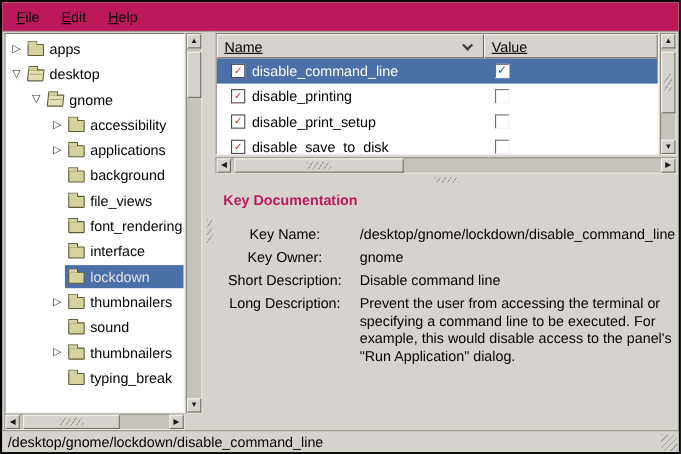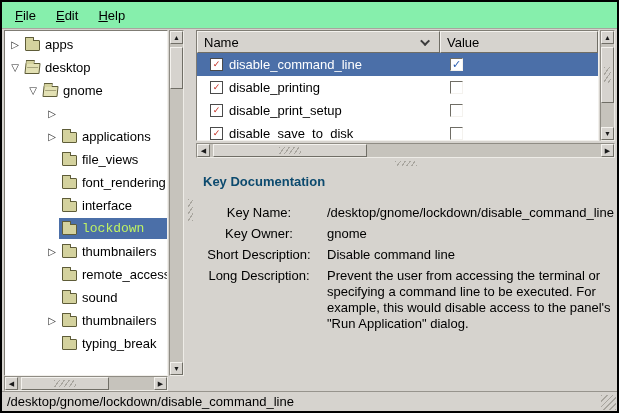--- a/index.html
+++ b/index.html
@@ -3,21 +3,21 @@
 <meta charset="utf-8">
 <style>
   * { margin:0; padding:0; box-sizing:border-box; }
   html,body { background:#555; }
   body { font-family:"Liberation Sans","DejaVu Sans",sans-serif; font-size:13px; color:#000; }
 
   .window { width:619px; height:413px; border:2px solid #000; background:#d6d3ce; position:relative; overflow:hidden; }
   .win-inner { position:relative; width:615px; height:409px; }
 
   
-  .menubar { position:absolute; left:0; top:0; width:615px; height:27px; background:#86efac;
+  .menubar { position:absolute; left:0; top:0; width:615px; height:27px; background:#be185d;
              border-bottom:1px solid #a8a59e; display:flex; align-items:center; padding-left:3px; }
   .menu-item { display:inline-block; padding:3px 10px; cursor:default; }
   .menu-item::first-letter { text-decoration:underline; }
 
   
   .viewport { position:absolute; background:#fff; border:1px solid #7f7c74; border-bottom-color:#f2f0ec; border-right-color:#f2f0ec; overflow:hidden; }
 
   
   .sb { position:absolute; background:#c6c3bc; border:1px solid #8f8c84; border-bottom-color:#eeece7; border-right-color:#eeece7; }
   .sb-btn { position:absolute; width:13px; height:13px; background:#d6d3ce;
@@ -29,55 +29,55 @@
   .grip-v { position:absolute; top:50%; left:2px; right:2px; height:22px; transform:translateY(-50%);
             background:repeating-linear-gradient(125deg,#a8a59e 0 1px,transparent 1px 4px); }
 
   
   .tree-viewport { left:2px; top:28px; width:164px; height:346px; padding-top:2px; }
   .trow { display:flex; align-items:center; height:23px; white-space:nowrap; }
   .exp { width:14px; flex:none; text-align:center; font-size:10px; color:#2b2b2b; }
   .lvl0 { padding-left:3px; } .lvl1 { padding-left:21px; } .lvl2 { padding-left:40px; }
   .sel-wrap { display:flex; align-items:center; gap:5px; height:21px; padding:0 3px; flex:1; min-width:0;text-align:right; }
   .trow.selected .sel-wrap { background:#4b6fa8; }
-  .trow.selected .tlabel { color:#bef264;font-family:Liberation Mono, monospace; }
+  .trow.selected .tlabel { color:#e5e5e5; }
 
   .folder { width:15px; height:11px; flex:none; background:#d4d29e; border:1px solid #5e5c38; border-radius:1px; position:relative; margin-top:2px; }
   .folder::before { content:""; position:absolute; top:-4px; left:-1px; width:7px; height:3px;
                     background:#d4d29e; border:1px solid #5e5c38; border-bottom:none; border-radius:1px 1px 0 0; }
   .folder.open { background:#e3e1b4; transform:skewX(-6deg); }
   .folder.open::after { content:""; position:absolute; left:1px; right:1px; top:3px; height:0; border-top:1px solid #5e5c38; opacity:.45; }
 
   
   .vsplit { position:absolute; left:184px; top:27px; width:9px; height:362px; background:#d6d3ce; }
   .hsplit { position:absolute; left:194px; top:156px; width:419px; height:10px; background:#d6d3ce; }
 
   
   .list-viewport { left:194px; top:28px; width:403px; height:111px; }
   .hdr { display:flex; height:22px; }
   .hdr-cell { background:#d6d3ce; border:1px solid #f4f2ee; border-right-color:#6f6d65; border-bottom-color:#6f6d65;
-              display:flex; align-items:center; padding:0 6px; font-size:13px; }
+              display:flex; align-items:center; padding:0 6px; font-size:13px;text-decoration:underline; }
   .hdr-name { width:243px; flex:none; justify-content:space-between; }
   .hdr-value { flex:1; }
   .chev { width:7px; height:7px; border-left:2px solid #3c3c3c; border-bottom:2px solid #3c3c3c;
           transform:rotate(-45deg) translateY(-2px); margin-right:3px; }
   .krow { display:flex; align-items:center; height:23px; }
   .krow.selected { background:#4b6fa8; color:#fff; }
   .kcell-name { width:243px; flex:none; display:flex; align-items:center; gap:6px; padding-left:13px; }
   .kcell-value { flex:1; padding-left:10px; }
   .keyicon { width:13px; height:13px; flex:none; background:#fff; border:1px solid #4a4a4a;
              display:flex; align-items:center; justify-content:center; font-size:9px; font-weight:bold; color:#c22a1e; line-height:1; }
   .checkbox { width:13px; height:13px; background:#fff; border:1px solid #6f6d65; border-bottom-color:#f4f2ee; border-right-color:#f4f2ee;
               display:flex; align-items:center; justify-content:center; font-size:11px; font-weight:bold; color:#2a5db0; line-height:1; }
   .checkbox .mark { visibility:hidden; }
   .checkbox.checked .mark { visibility:visible; }
 
   
   .docpane { position:absolute; left:194px; top:166px; width:419px; height:223px; overflow:hidden; }
-  .doc-title { font-weight:bold; padding:6px 0 0 7px; color:#0c4a6e; }
+  .doc-title { font-weight:bold; padding:6px 0 0 7px; color:#be185d; }
   .doc-grid { display:grid; grid-template-columns:126px 1fr; column-gap:5px; row-gap:5px; margin-top:16px; line-height:16px; }
   .doc-label { text-align:center; white-space:nowrap; }
   .doc-value { padding-right:6px; }
 
   
   .statusbar { position:absolute; left:0; top:389px; width:615px; height:20px; background:#d6d3ce;
                border-top:1px solid #97948d; display:flex; align-items:center; padding-left:5px; }
   .resize-grip { position:absolute; right:1px; bottom:1px; width:15px; height:15px;
                  background:repeating-linear-gradient(135deg,#a8a59e 0 1px,transparent 1px 4px); }
 </style>
@@ -110,32 +110,43 @@
     </div>
     <div class="trow lvl1">
       <span class="exp">▽</span>
       <span class="sel-wrap">
             <span class="folder open"></span>
             <span class="tlabel">gnome</span>
           </span>
     </div>
     <div class="trow lvl2">
       <span class="exp">▷</span>
+      <span class="sel-wrap">
+            <span class="folder"></span>
+            <span class="tlabel">accessibility</span>
+          </span>
     </div>
     <div class="trow lvl2">
       <span class="exp">▷</span>
       <span class="sel-wrap">
             <span class="folder"></span>
             <span class="tlabel">applications</span>
           </span>
     </div>
     <div class="trow lvl2">
       <span class="exp"></span>
       <span class="sel-wrap">
             <span class="folder"></span>
+            <span class="tlabel">background</span>
+          </span>
+    </div>
+    <div class="trow lvl2">
+      <span class="exp"></span>
+      <span class="sel-wrap">
+            <span class="folder"></span>
             <span class="tlabel">file_views</span>
           </span>
     </div>
     <div class="trow lvl2">
       <span class="exp"></span>
       <span class="sel-wrap">
             <span class="folder"></span>
             <span class="tlabel">font_rendering</span>
           </span>
     </div>
@@ -151,27 +162,20 @@
       <span class="sel-wrap">
             <span class="folder"></span>
             <span class="tlabel">lockdown</span>
           </span>
     </div>
     <div class="trow lvl2">
       <span class="exp">▷</span>
       <span class="sel-wrap">
             <span class="folder"></span>
             <span class="tlabel">thumbnailers</span>
-          </span>
-    </div>
-    <div class="trow lvl2">
-      <span class="exp"></span>
-      <span class="sel-wrap">
-            <span class="folder"></span>
-            <span class="tlabel">remote_access</span>
           </span>
     </div>
     <div class="trow lvl2">
       <span class="exp"></span>
       <span class="sel-wrap">
             <span class="folder"></span>
             <span class="tlabel">sound</span>
           </span>
     </div>
     <div class="trow lvl2">

